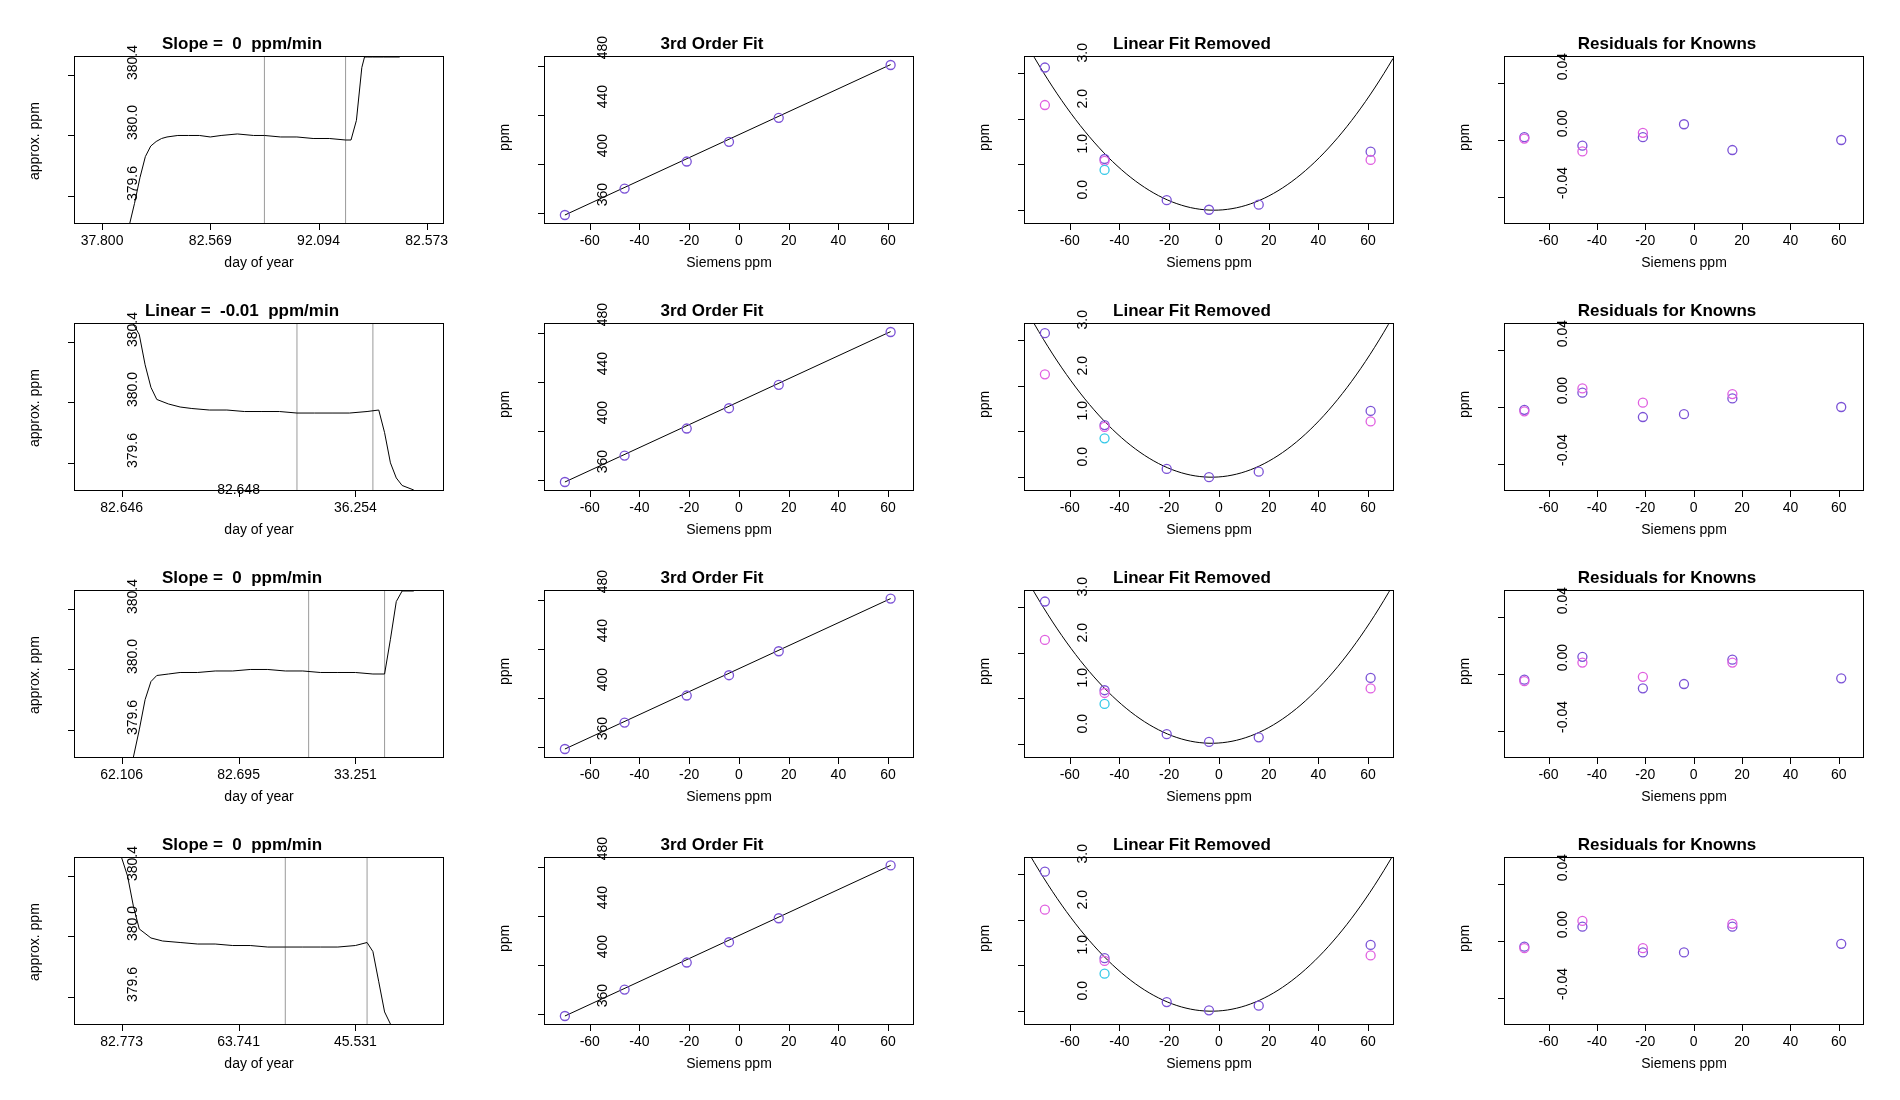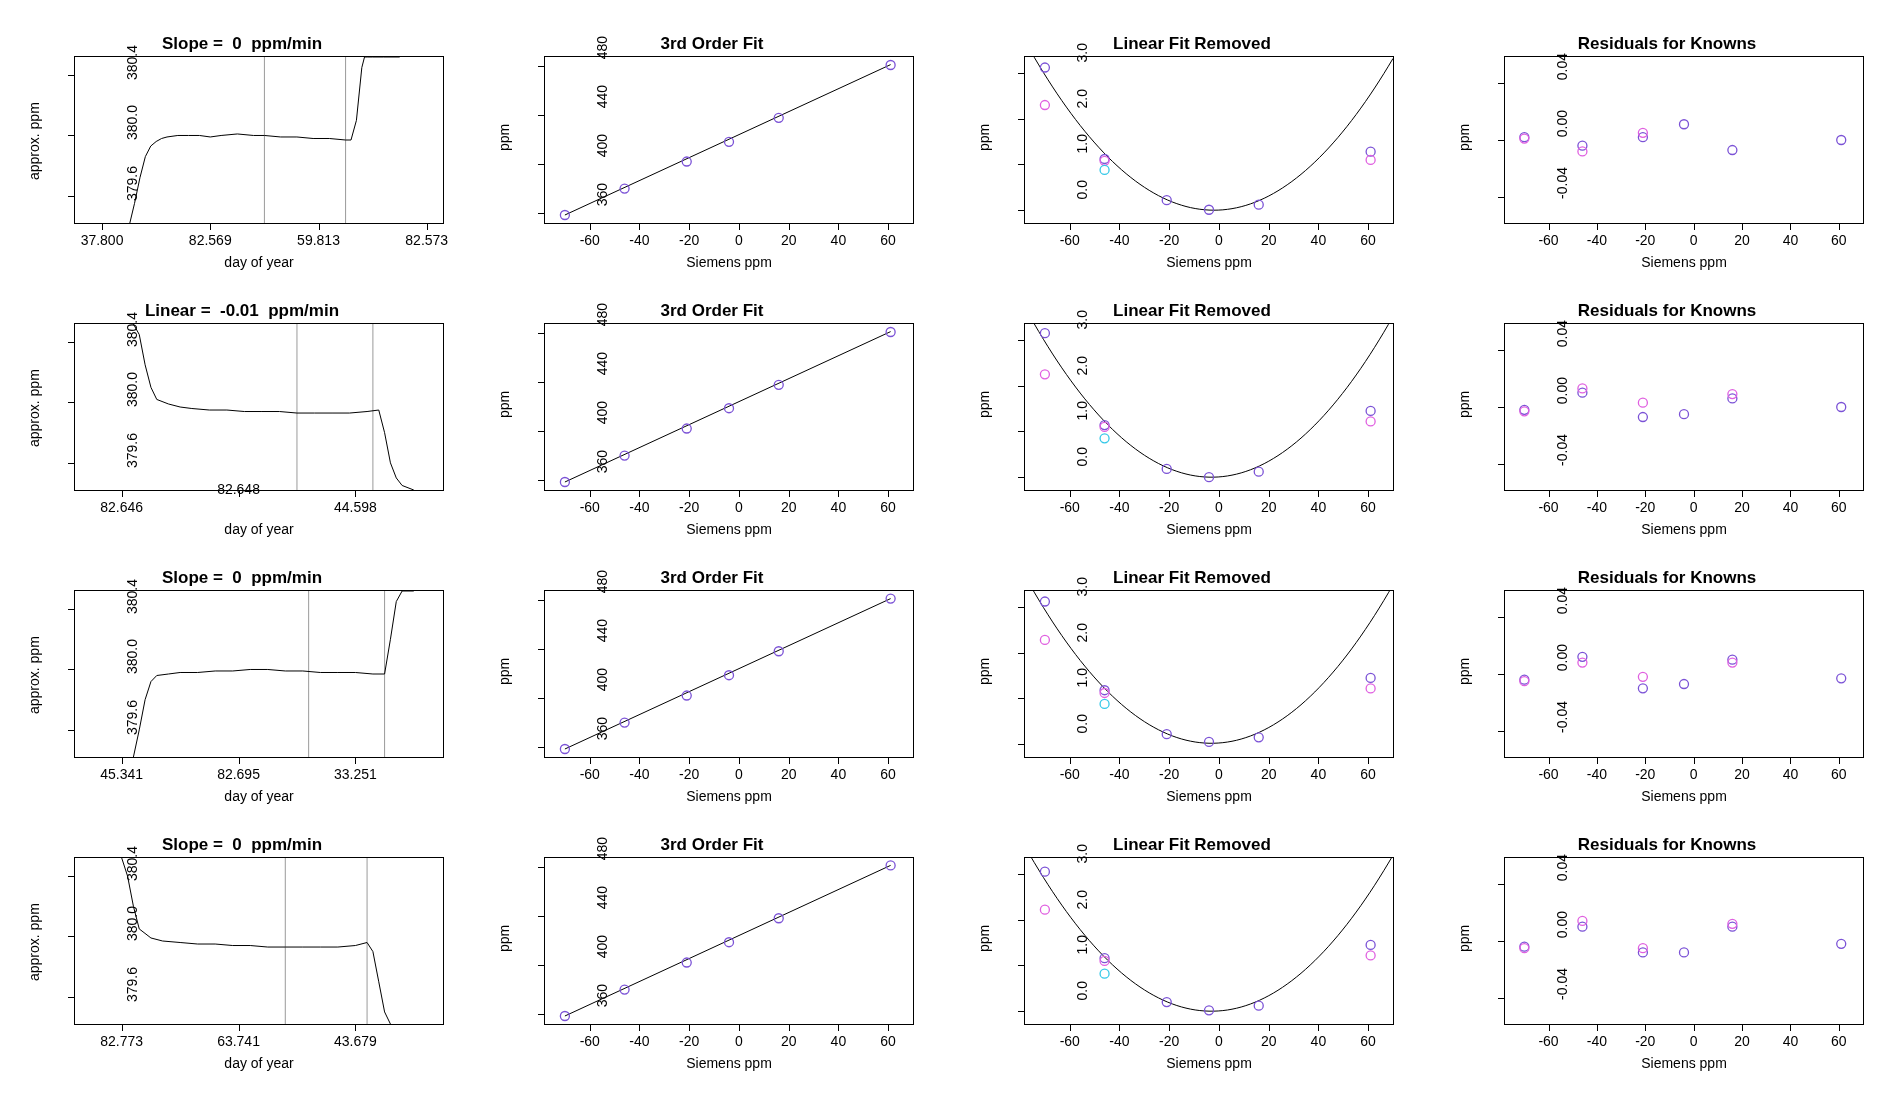--- a/index.html
+++ b/index.html
@@ -120,21 +120,21 @@
               <line x1="189.41176470529425" x2="189.41176470529425" y1="0" y2="168" stroke="#9a9a9a" stroke-width="1"></line>
               <line x1="270.5882352939367" x2="270.5882352939367" y1="0" y2="168" stroke="#9a9a9a" stroke-width="1"></line>
               <path d="M54.12 169.02 L59.53 146.38 L64.94 120.73 L70.35 99.60 L75.76 89.04 L81.18 84.51 L86.59 81.49 L92.00 79.98 L102.82 78.47 L113.65 78.47 L124.47 78.47 L135.29 79.98 L146.12 78.47 L162.35 76.96 L178.59 78.47 L189.41 78.47 L205.65 79.98 L221.88 79.98 L238.12 81.49 L254.35 81.49 L270.59 83.00 L276.00 83.00 L281.41 63.38 L286.82 10.56 L289.53 0.00 L292.24 0.00 L297.65 0.00 L308.47 0.00 L324.71 0.00 " fill="none" stroke="#000000" stroke-width="1"></path>
             </svg>
           </div>
           <div class="tickmark-x" style="left: 90.0588px; top: 194px;"></div>
           <div class="tick-x" style="left: 50.0588px; top: 202px; width: 80px;">37.800</div>
           <div class="tickmark-x" style="left: 198.294px; top: 194px;"></div>
           <div class="tick-x" style="left: 158.294px; top: 202px; width: 80px;">82.569</div>
           <div class="tickmark-x" style="left: 306.529px; top: 194px;"></div>
-          <div class="tick-x" style="left: 266.529px; top: 202px; width: 80px;">59.813</div>
+          <div class="tick-x" style="left: 266.529px; top: 202px; width: 80px;">92.094</div>
           <div class="tickmark-x" style="left: 414.765px; top: 194px;"></div>
           <div class="tick-x" style="left: 374.765px; top: 202px; width: 80px;">82.573</div>
           <div class="tickmark-y" style="left: 56px; top: 165.836px;"></div>
           <div class="tick-y" style="left: 52px; top: 135.836px; width: 60px;">379.6</div>
           <div class="tickmark-y" style="left: 56px; top: 105.473px;"></div>
           <div class="tick-y" style="left: 52px; top: 75.4727px; width: 60px;">380.0</div>
           <div class="tickmark-y" style="left: 56px; top: 45.1091px;"></div>
           <div class="tick-y" style="left: 52px; top: 15.1091px; width: 60px;">380.4</div>
           <div class="axis-label" style="left: 62px; top: 224px; width: 370px;">day of year</div>
           <div class="ylab" style="left: 14px; top: 149.6px;">approx. ppm</div>
@@ -266,21 +266,21 @@
               <line x1="221.9682539682935" x2="221.9682539682935" y1="0" y2="168" stroke="#9a9a9a" stroke-width="1"></line>
               <line x1="297.9047619048805" x2="297.9047619048805" y1="0" y2="168" stroke="#9a9a9a" stroke-width="1"></line>
               <path d="M58.41 0.00 L64.25 10.56 L70.10 40.75 L75.94 63.38 L81.78 75.45 L93.46 79.98 L105.14 83.00 L116.83 84.51 L134.35 86.02 L151.87 86.02 L169.40 87.53 L186.92 87.53 L204.44 87.53 L221.97 89.04 L239.49 89.04 L257.02 89.04 L274.54 89.04 L292.06 87.53 L303.75 86.02 L309.59 108.65 L315.43 138.84 L321.27 153.93 L327.11 161.47 L338.79 166.00 " fill="none" stroke="#000000" stroke-width="1"></path>
             </svg>
           </div>
           <div class="tickmark-x" style="left: 109.73px; top: 194px;"></div>
           <div class="tick-x" style="left: 69.7302px; top: 202px; width: 80px;">82.646</div>
           <div class="tickmark-x" style="left: 226.556px; top: 194px;"></div>
           <div class="tick-x" style="left: 186.556px; top: 184px; width: 80px;">82.648</div>
           <div class="tickmark-x" style="left: 343.381px; top: 194px;"></div>
-          <div class="tick-x" style="left: 303.381px; top: 202px; width: 80px;">44.598</div>
+          <div class="tick-x" style="left: 303.381px; top: 202px; width: 80px;">36.254</div>
           <div class="tickmark-y" style="left: 56px; top: 165.836px;"></div>
           <div class="tick-y" style="left: 52px; top: 135.836px; width: 60px;">379.6</div>
           <div class="tickmark-y" style="left: 56px; top: 105.473px;"></div>
           <div class="tick-y" style="left: 52px; top: 75.4727px; width: 60px;">380.0</div>
           <div class="tickmark-y" style="left: 56px; top: 45.1091px;"></div>
           <div class="tick-y" style="left: 52px; top: 15.1091px; width: 60px;">380.4</div>
           <div class="axis-label" style="left: 62px; top: 224px; width: 370px;">day of year</div>
           <div class="ylab" style="left: 14px; top: 149.6px;">approx. ppm</div>
         </div>
         <div class="panel c1">
@@ -407,21 +407,21 @@
         <div class="panel c0">
           <div class="panel-title">Slope =  0  ppm/min</div>
           <div class="plotbox" style="left: 62px; top: 26px; width: 370px; height: 168px;">
             <svg width="370" height="168">
               <line x1="233.65079365122847" x2="233.65079365122847" y1="0" y2="168" stroke="#9a9a9a" stroke-width="1"></line>
               <line x1="309.58730158781543" x2="309.58730158781543" y1="0" y2="168" stroke="#9a9a9a" stroke-width="1"></line>
               <path d="M58.41 166.00 L64.25 138.84 L70.10 108.65 L75.94 90.55 L81.78 84.51 L93.46 83.00 L105.14 81.49 L122.67 81.49 L140.19 79.98 L157.71 79.98 L175.24 78.47 L192.76 78.47 L210.29 79.98 L227.81 79.98 L245.33 81.49 L262.86 81.49 L280.38 81.49 L297.90 83.00 L309.59 83.00 L315.43 48.29 L321.27 10.56 L327.11 0.00 L338.79 0.00 " fill="none" stroke="#000000" stroke-width="1"></path>
             </svg>
           </div>
           <div class="tickmark-x" style="left: 109.73px; top: 194px;"></div>
-          <div class="tick-x" style="left: 69.7302px; top: 202px; width: 80px;">45.341</div>
+          <div class="tick-x" style="left: 69.7302px; top: 202px; width: 80px;">62.106</div>
           <div class="tickmark-x" style="left: 226.556px; top: 194px;"></div>
           <div class="tick-x" style="left: 186.556px; top: 202px; width: 80px;">82.695</div>
           <div class="tickmark-x" style="left: 343.381px; top: 194px;"></div>
           <div class="tick-x" style="left: 303.381px; top: 202px; width: 80px;">33.251</div>
           <div class="tickmark-y" style="left: 56px; top: 165.836px;"></div>
           <div class="tick-y" style="left: 52px; top: 135.836px; width: 60px;">379.6</div>
           <div class="tickmark-y" style="left: 56px; top: 105.473px;"></div>
           <div class="tick-y" style="left: 52px; top: 75.4727px; width: 60px;">380.0</div>
           <div class="tickmark-y" style="left: 56px; top: 45.1091px;"></div>
           <div class="tick-y" style="left: 52px; top: 15.1091px; width: 60px;">380.4</div>
@@ -556,21 +556,21 @@
               <line x1="210.2857142861886" x2="210.2857142861886" y1="0" y2="168" stroke="#9a9a9a" stroke-width="1"></line>
               <line x1="292.063492063413" x2="292.063492063413" y1="0" y2="168" stroke="#9a9a9a" stroke-width="1"></line>
               <path d="M46.73 0.00 L52.57 18.11 L58.41 48.29 L64.25 70.93 L75.94 79.98 L87.62 83.00 L105.14 84.51 L122.67 86.02 L140.19 86.02 L157.71 87.53 L175.24 87.53 L192.76 89.04 L210.29 89.04 L227.81 89.04 L245.33 89.04 L262.86 89.04 L280.38 87.53 L292.06 84.51 L297.90 93.56 L303.75 123.75 L309.59 153.93 L315.43 166.00 " fill="none" stroke="#000000" stroke-width="1"></path>
             </svg>
           </div>
           <div class="tickmark-x" style="left: 109.73px; top: 194px;"></div>
           <div class="tick-x" style="left: 69.7302px; top: 202px; width: 80px;">82.773</div>
           <div class="tickmark-x" style="left: 226.556px; top: 194px;"></div>
           <div class="tick-x" style="left: 186.556px; top: 202px; width: 80px;">63.741</div>
           <div class="tickmark-x" style="left: 343.381px; top: 194px;"></div>
-          <div class="tick-x" style="left: 303.381px; top: 202px; width: 80px;">43.679</div>
+          <div class="tick-x" style="left: 303.381px; top: 202px; width: 80px;">45.531</div>
           <div class="tickmark-y" style="left: 56px; top: 165.836px;"></div>
           <div class="tick-y" style="left: 52px; top: 135.836px; width: 60px;">379.6</div>
           <div class="tickmark-y" style="left: 56px; top: 105.473px;"></div>
           <div class="tick-y" style="left: 52px; top: 75.4727px; width: 60px;">380.0</div>
           <div class="tickmark-y" style="left: 56px; top: 45.1091px;"></div>
           <div class="tick-y" style="left: 52px; top: 15.1091px; width: 60px;">380.4</div>
           <div class="axis-label" style="left: 62px; top: 224px; width: 370px;">day of year</div>
           <div class="ylab" style="left: 14px; top: 149.6px;">approx. ppm</div>
         </div>
         <div class="panel c1">

